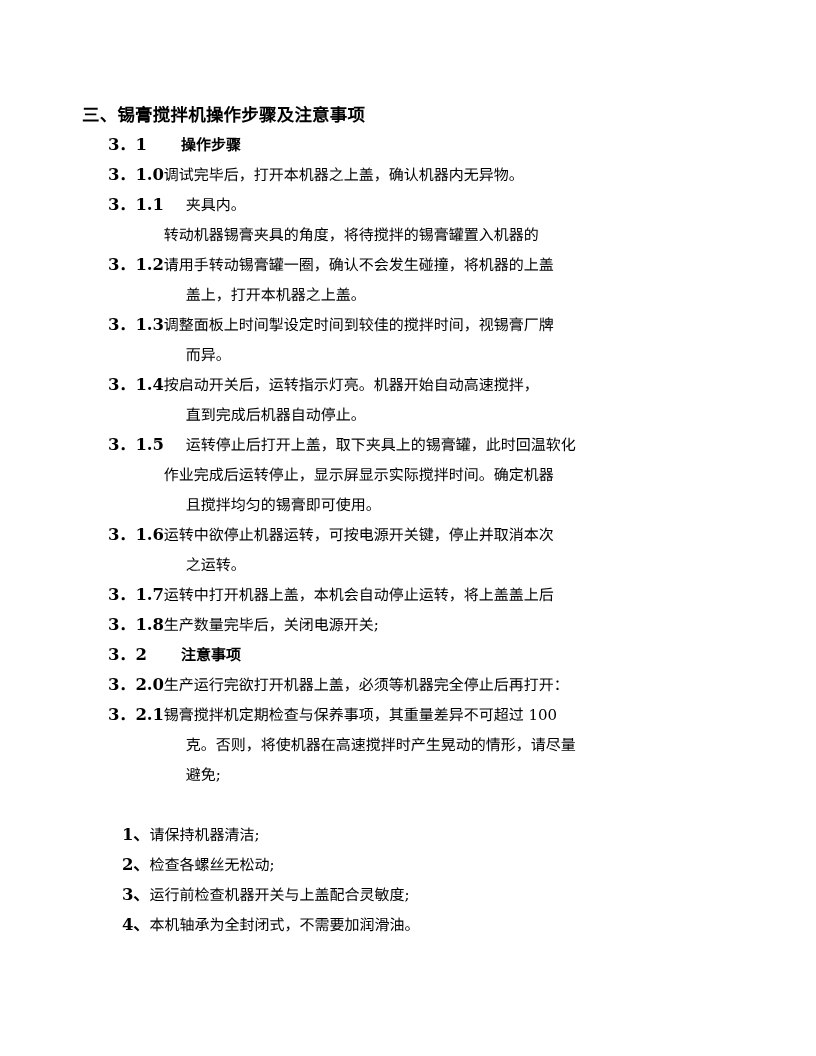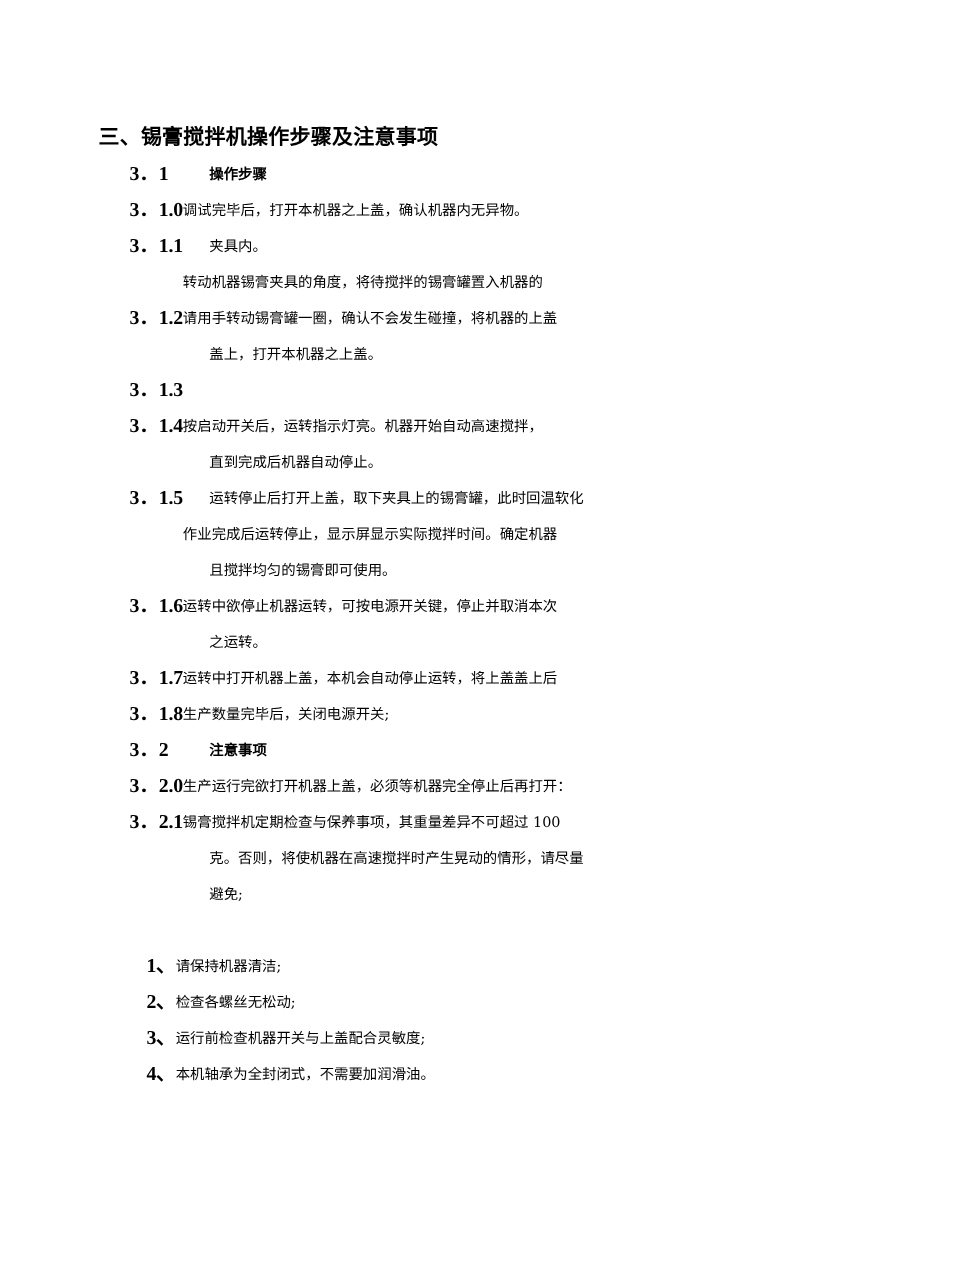--- a/index.html
+++ b/index.html
@@ -45,30 +45,29 @@
     padding-left: 26px;
   }
 
   
   .marker {
     font-weight: bold;
     white-space: pre;
     flex: 0 0 auto;
     font-size: 16.5px;
     letter-spacing: -0.2px;
-    font-family: Liberation Serif, serif;
   }
   .marker-wide {
     
     flex: 0 0 auto;
   }
 
   .body-text {
     flex: 1 1 auto;
-    font-size: 12px;
+    font-size: 15px;
     line-height: 30px;
     text-align: justify;
     text-justify: inter-character;
     letter-spacing: 0;
   }
   .body-text.nojustify { text-align: left; }
 
   
   .subheading .body-text {
     font-weight: bold;
@@ -129,20 +128,24 @@
   <div class="entry">
     <span class="marker">3．1.2</span>
     <span class="body-text nojustify">
       <span class="cont">请用手转动锡膏罐一圈，确认不会发生碰撞，将机器的上盖</span>
       <span class="cont extra-indent">盖上，打开本机器之上盖。</span>
     </span>
   </div>
 
   <div class="entry">
     <span class="marker">3．1.3</span>
+    <span class="body-text nojustify">
+      <span class="cont">调整面板上时间掣设定时间到较佳的搅拌时间，视锡膏厂牌</span>
+      <span class="cont extra-indent">而异。</span>
+    </span>
   </div>
 
   <div class="entry">
     <span class="marker">3．1.4</span>
     <span class="body-text nojustify">
       <span class="cont">按启动开关后，运转指示灯亮。机器开始自动高速搅拌，</span>
       <span class="cont extra-indent">直到完成后机器自动停止。</span>
     </span>
   </div>
 

